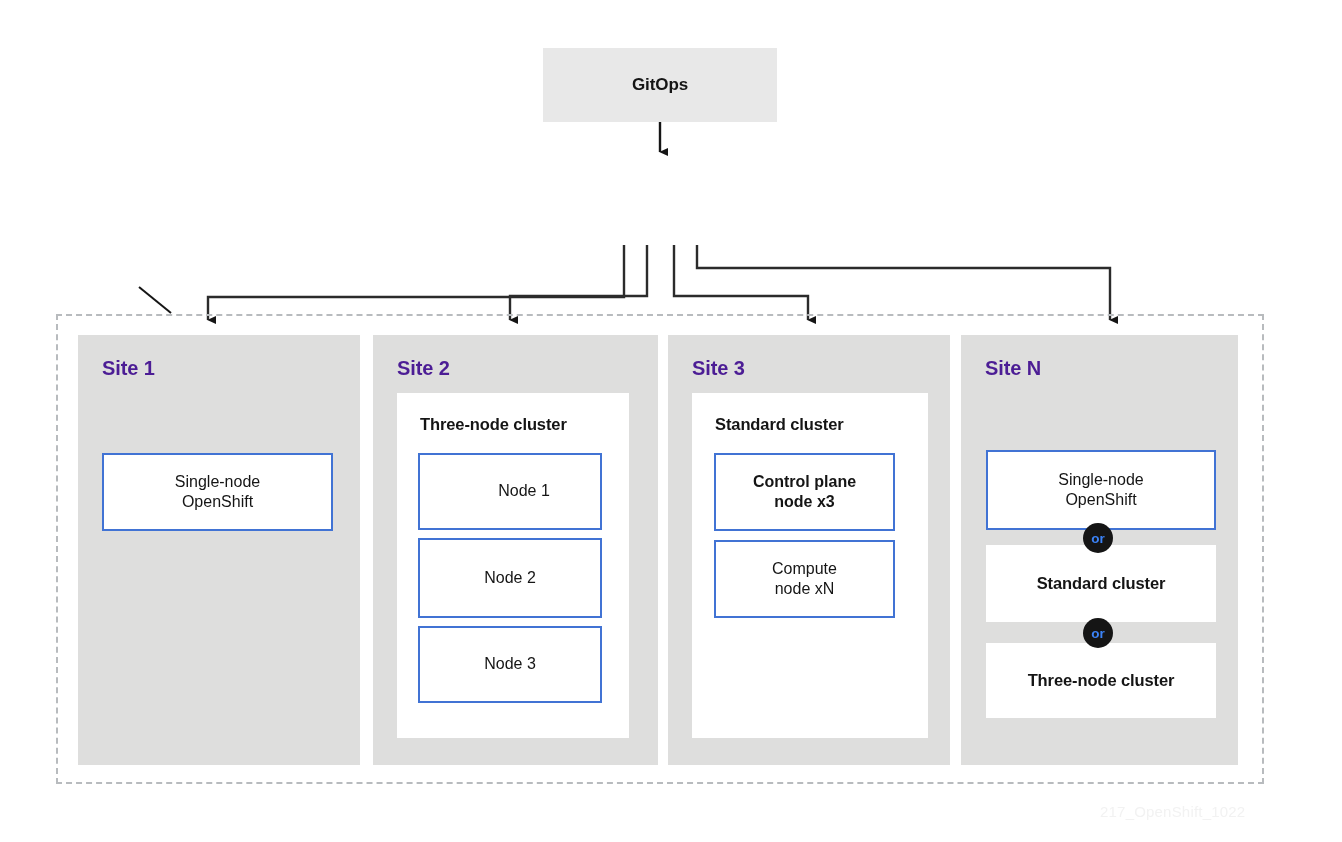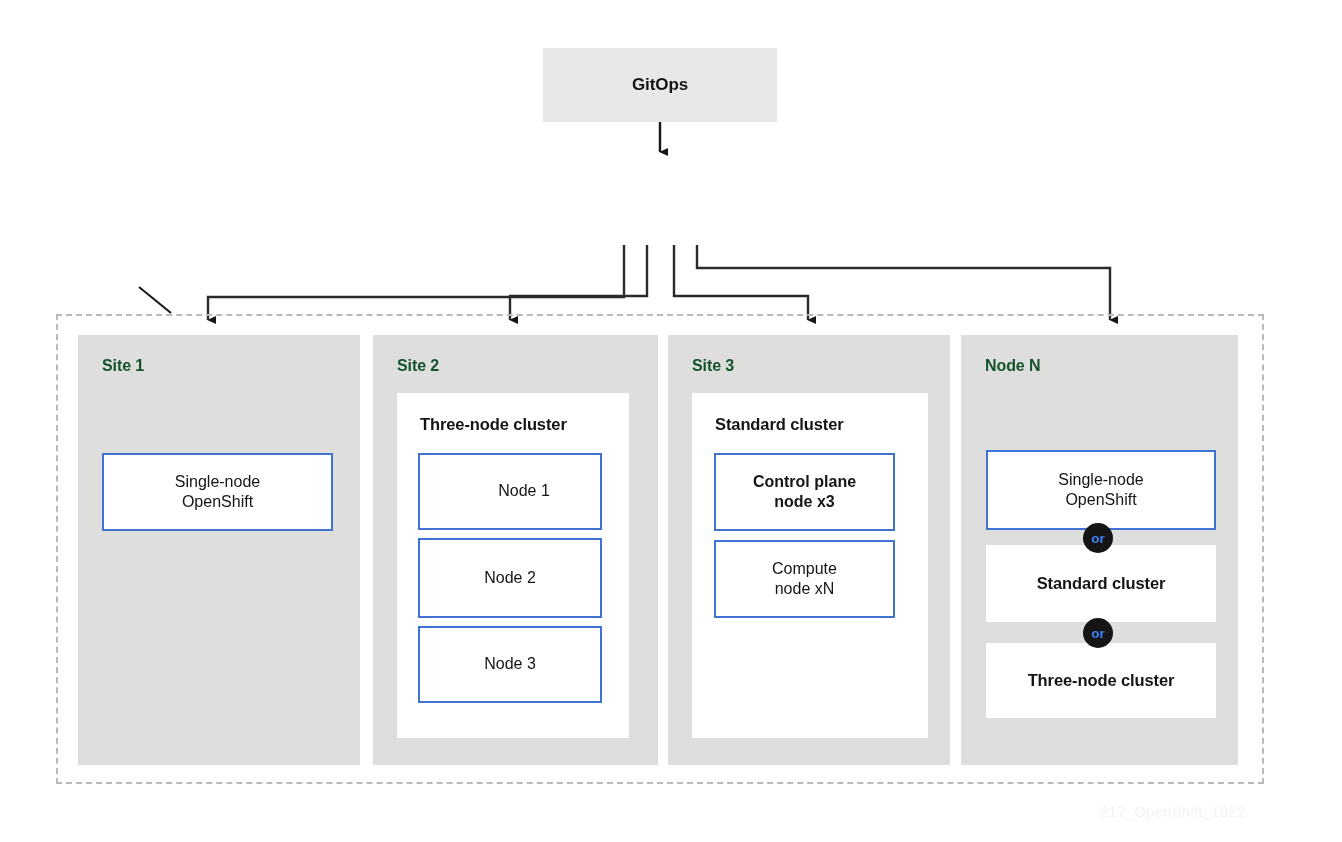--- a/index.html
+++ b/index.html
@@ -38,22 +38,22 @@
 
   
   .site-panel {
     background: #dededd;
   }
   .site-title {
     position: absolute;
     top: 22px;
     left: 24px;
     font-weight: bold;
-    font-size: 16px;
-    color: #14532d;
+    font-size: 20px;
+    color: #4c1d95;
     letter-spacing: -0.1px;
   }
 
   
   .cluster-card {
     background: #ffffff;
   }
   .cluster-title {
     position: absolute;
     top: 22px;
@@ -197,21 +197,21 @@
     <div class="abs cluster-card" style="left:24px; top:58px; width:236px; height:345px;">
       <div class="cluster-title">Standard cluster</div>
       <div class="abs node-box" style="left:22px; top:60px; width:181px; height:78px;font-weight:bold;">Control plane
 node x3</div>
       <div class="abs node-box" style="left:22px; top:147px; width:181px; height:78px;">Compute
 node xN</div>
     </div>
   </div>
 
   <div class="abs site-panel" style="left:961px; top:335px; width:277px; height:430px;">
-    <div class="site-title">Node N</div>
+    <div class="site-title">Site N</div>
 
     <div class="abs node-box" style="left:25px; top:115px; width:230px; height:80px;">Single-node
 OpenShift</div>
 
     <div class="abs or-badge" style="left:122px; top:188px;">or</div>
 
     <div class="abs option-box" style="left:25px; top:210px; width:230px; height:77px;">Standard cluster</div>
 
     <div class="abs or-badge" style="left:122px; top:283px;">or</div>
 

